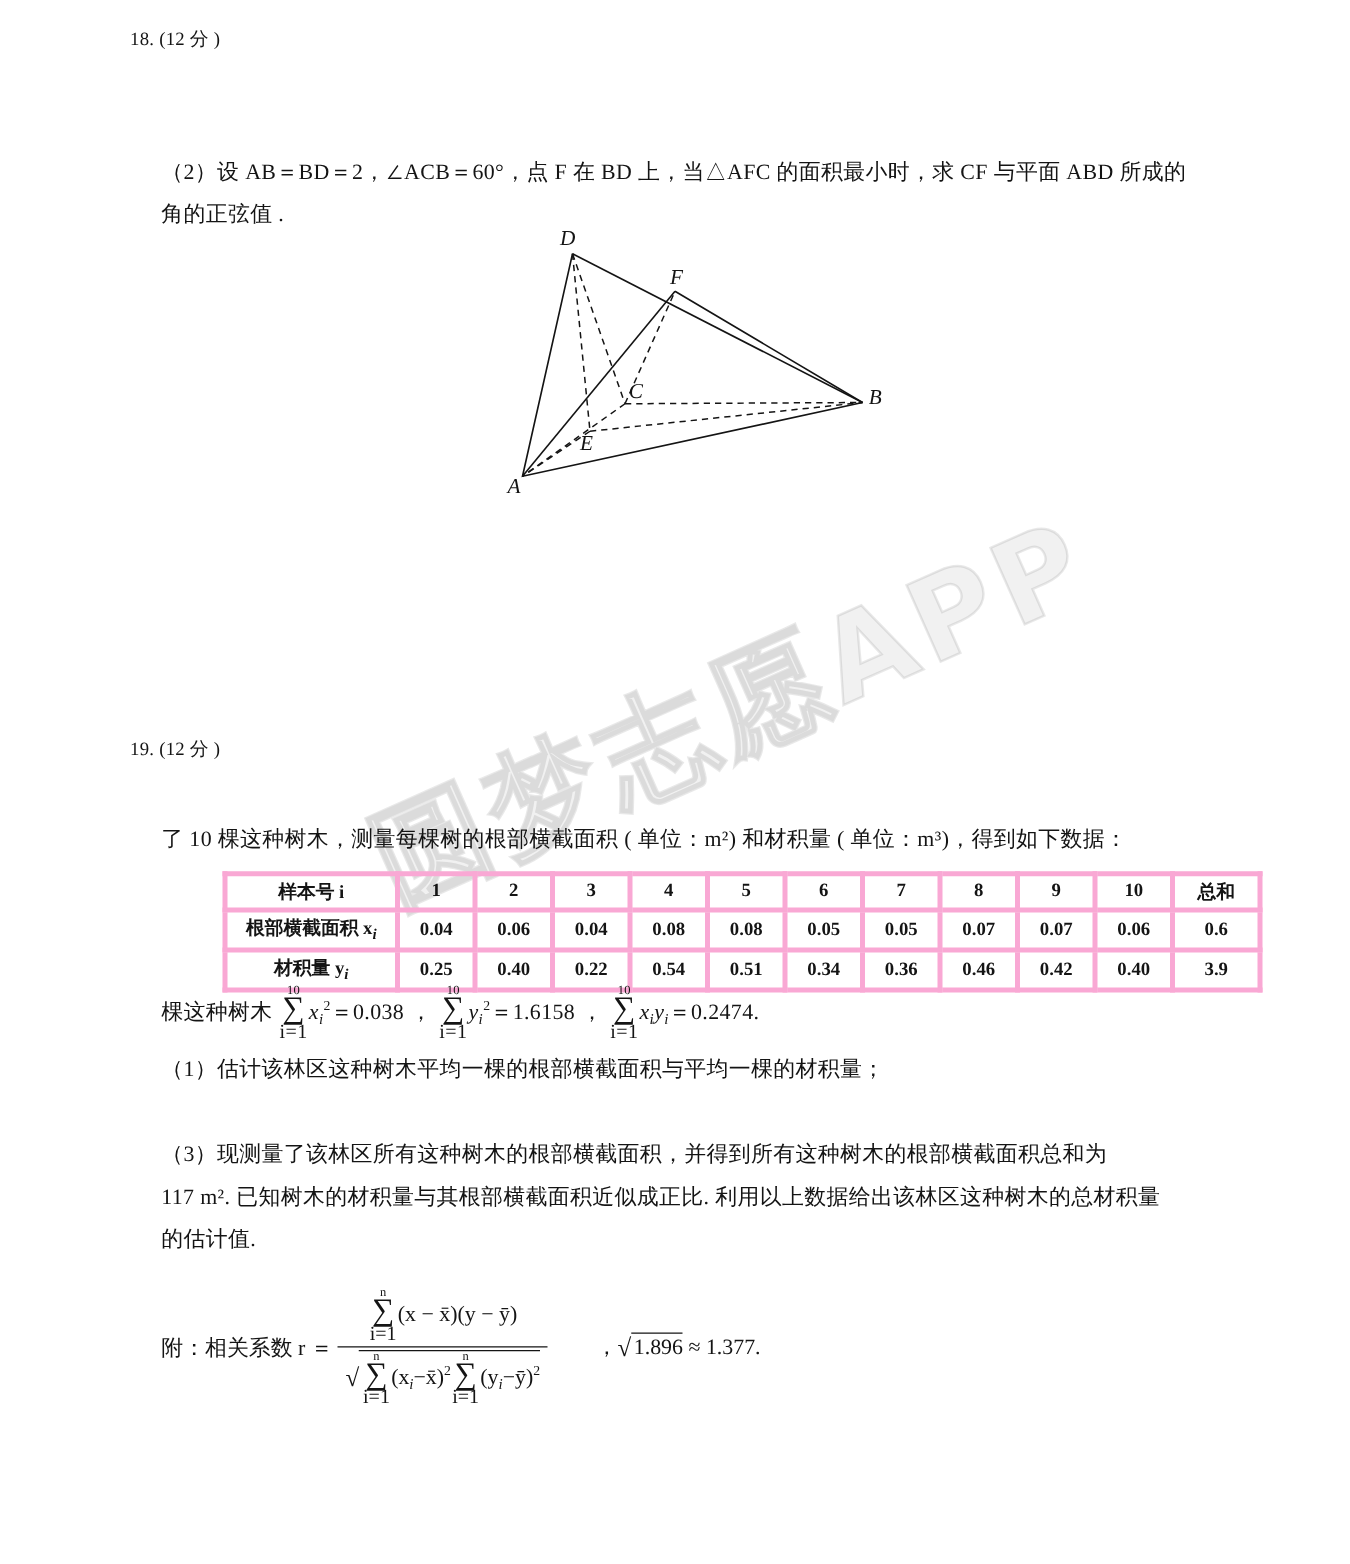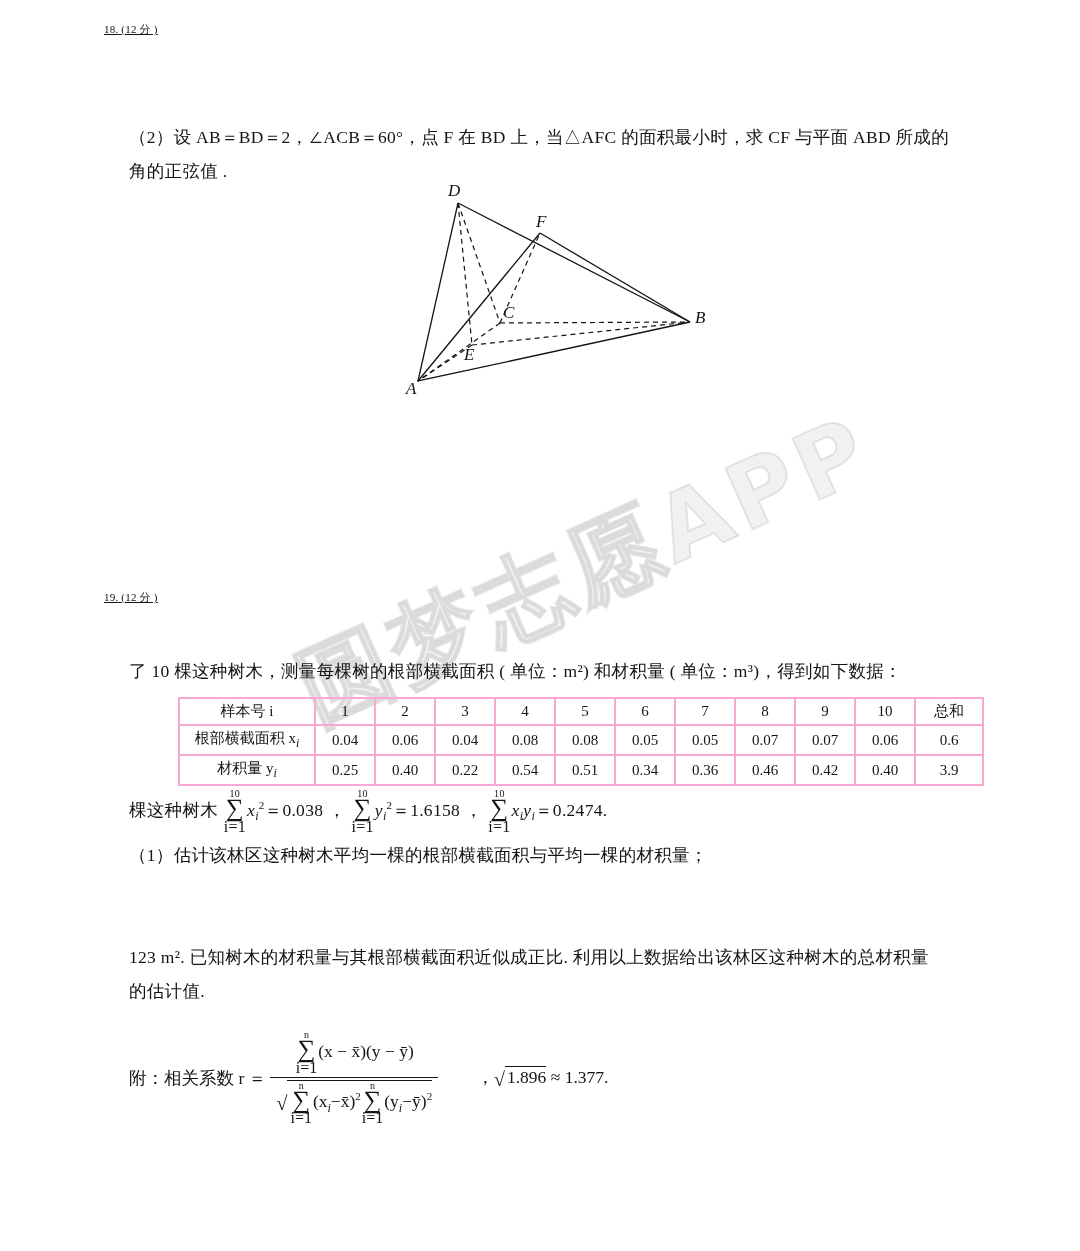--- a/index.html
+++ b/index.html
@@ -16,23 +16,22 @@
     overflow: hidden;
   }
   .page {
     position: relative;
     width: 1080px;
     height: 1251px;
     padding: 0;
   }
   .qnum {
     position: absolute;
-    font-size: 11px;
+    font-size: 15px;
     letter-spacing: 0.2px;
-    text-decoration: underline;
   }
   .para {
     position: absolute;
     font-size: 17.5px;
     line-height: 34px;
     letter-spacing: 0.3px;
   }
   .it { font-style: italic; font-family: "Liberation Serif", serif; }
   .mono-sub { font-size: 12px; vertical-align: sub; font-style: italic;}
   sup { font-size: 11px; }
@@ -76,24 +75,24 @@
   
   #data-table {
     position: absolute;
     left: 178px;
     top: 697px;
     border-collapse: collapse;
     font-size: 15px;
     font-family: "Liberation Serif", serif;
   }
   #data-table td, #data-table th {
-    border: 2px solid #f9a8d4;
+    border: 4px solid #f9a8d4;
     text-align: center;
     padding: 3px 0;
-    font-weight: normal;
+    font-weight: bold;
   }
   #data-table td.rowhead {
     width: 122px;
     padding: 3px 6px;
     text-align: center;
     white-space: nowrap;
   }
   #data-table td.cell { width: 58px; }
   #data-table td.total { width: 66px; }
 
@@ -232,21 +231,22 @@
       <span class="bot">i=1</span>
     </span><span class="it">y</span><sub class="mono-sub">i</sub><sup>2</sup><span>＝1.6158 ，</span>
     <span class="sum-block">
       <span class="top">10</span>
       <span class="sig">∑</span>
       <span class="bot">i=1</span>
     </span><span class="it">x</span><sub class="mono-sub">i</sub><span class="it">y</span><sub class="mono-sub">i</sub><span>＝0.2474.</span>
   </div>
 
   <div class="para" style="left:129px; top:838px; width:890px;">（1）估计该林区这种树木平均一棵的根部横截面积与平均一棵的材积量；</div>
-  <div class="para" style="left:129px; top:940px; width:890px;">123 m². 已知树木的材积量与其根部横截面积近似成正比. 利用以上数据给出该林区这种树木的总材积量</div>
+  <div class="para" style="left:129px; top:906px; width:890px;">（3）现测量了该林区所有这种树木的根部横截面积，并得到所有这种树木的根部横截面积总和为</div>
+  <div class="para" style="left:129px; top:940px; width:890px;">117 m². 已知树木的材积量与其根部横截面积近似成正比. 利用以上数据给出该林区这种树木的总材积量</div>
   <div class="para" style="left:129px; top:974px; width:890px;">的估计值.</div>
 
   <div style="position:absolute; left:129px; top:1030px; font-size:17.5px;">
     <span style="display:inline-block; vertical-align:middle;">附：相关系数 r ＝</span>
     <span class="frac">
       <span class="num">
         <span class="sum-block">
           <span class="top">n</span>
           <span class="sig">∑</span>
           <span class="bot">i=1</span>

